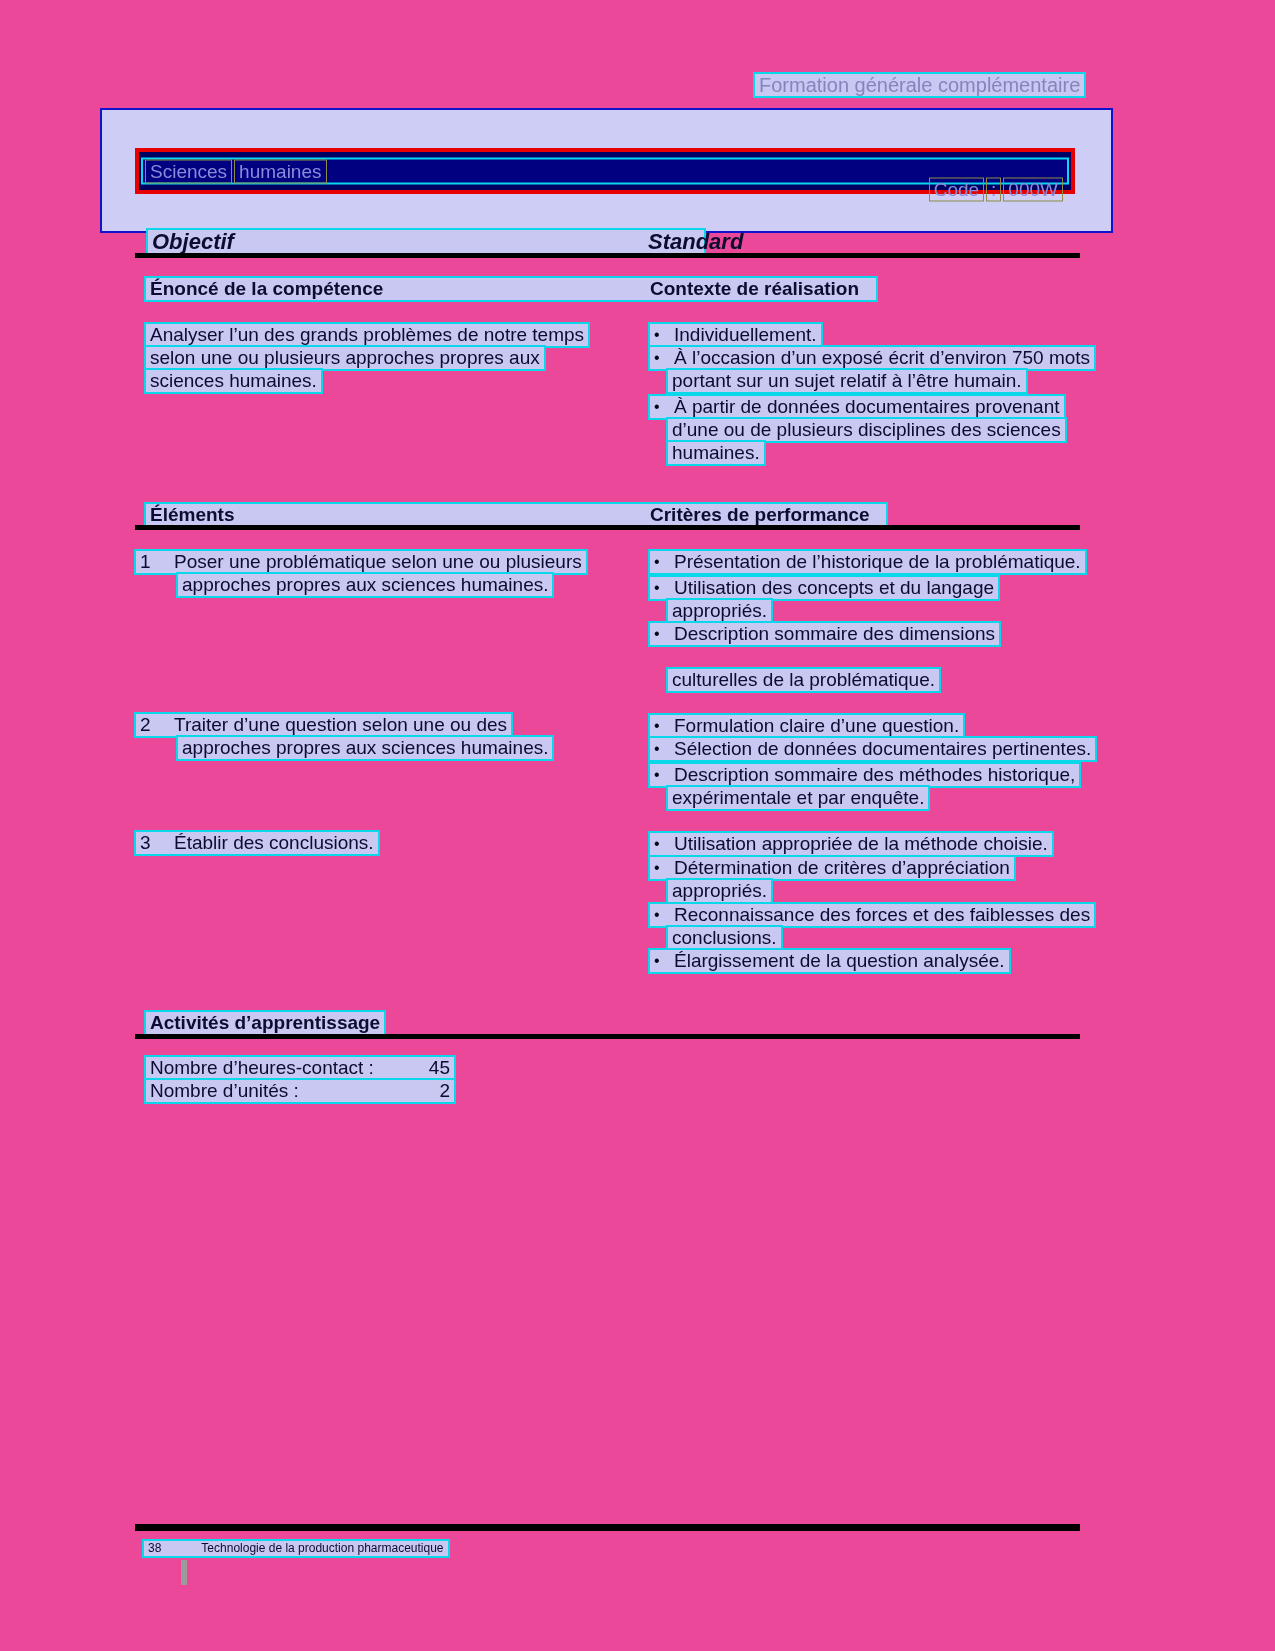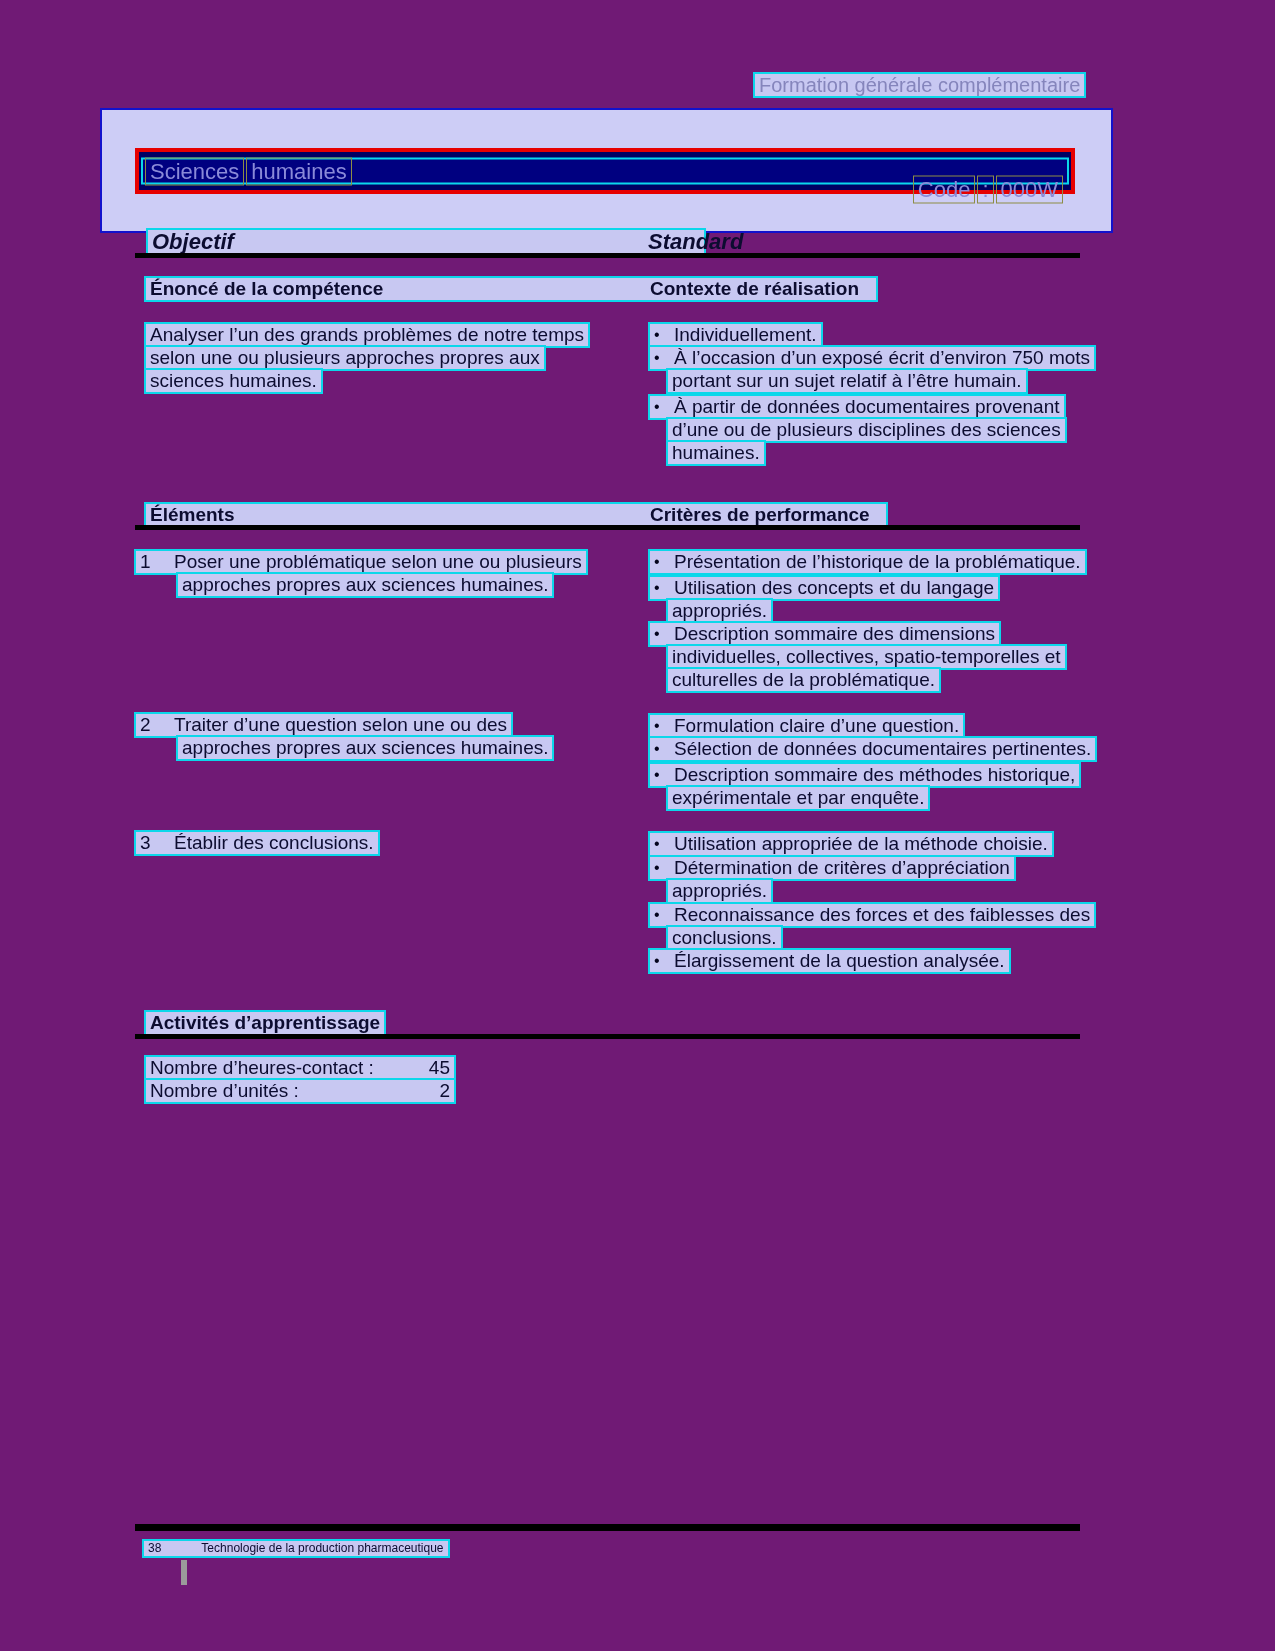--- a/index.html
+++ b/index.html
@@ -1,17 +1,17 @@
 <!DOCTYPE html>
 <html><head>
 <meta charset="utf-8">
 <style>
   html,body{margin:0;padding:0;background:#ffffff;}
   .page{
-    position:relative;width:1275px;height:1651px;background:#701a75;
+    position:relative;width:1275px;height:1651px;background:#ec4899;
     font-family:"Liberation Sans",sans-serif;color:#0c0c30;overflow:hidden;
   }
   
   .hl{
     position:absolute;background:#c8c8f2;border:2px solid #0bd7ea;
     padding:1px 4px;white-space:nowrap;font-size:19px;line-height:20px;
     box-sizing:border-box;display:flex;align-items:center;
   }
   .lc{left:144px;}              
   .lc2{left:176px;}             
@@ -30,21 +30,21 @@
     position:absolute;left:100px;top:108px;width:1013px;height:125px;
     background:#cdcdf6;border:2px solid #1212cc;box-sizing:border-box;
   }
   .navybar{
     position:absolute;left:135px;top:148px;width:940px;height:46px;
     background:#000063;border:4px solid #e60000;box-sizing:border-box;
   }
   .navyrow{
     position:absolute;left:2px;right:2px;top:50%;transform:translateY(-50%);
     height:27px;background:#000080;border:2px solid #0bd7ea;box-sizing:border-box;
-    display:flex;align-items:center;padding:0 2px;color:#8a8ad8;font-size:22px;
+    display:flex;align-items:center;padding:0 2px;color:#8a8ad8;font-size:19px;
   }
   .bw{border:1px solid #8d8d45;padding:0 4px;margin-right:2px;white-space:nowrap;}
   .codegrp{margin-left:auto;display:flex;margin-top:36px;}
   .runhead{color:#8585bc;font-size:20px;}
   .actrow{width:312px;justify-content:space-between;}
   .footrow{left:142px;top:1539px;font-size:12px;line-height:13px;padding:1px 4px;}
   .footrow .ttl{margin-left:40px;}
   .cursor{position:absolute;left:181px;top:1560px;width:6px;height:25px;background:#9b9b9b;}
 </style>
 </head>
@@ -134,23 +134,20 @@
       <span class="bl">•</span>
       <span>Utilisation des concepts et du langage</span>
     </div>
   <div class="hl rc2" style="top:598px;">
       <span>appropriés.</span>
     </div>
   <div class="hl rc" style="top:621px;">
       <span class="bl">•</span>
       <span>Description sommaire des dimensions</span>
     </div>
-  <div class="hl rc2" style="top:644px;">
-      <span>individuelles, collectives, spatio-temporelles et</span>
-    </div>
   <div class="hl rc2" style="top:667px;">
       <span>culturelles de la problématique.</span>
     </div>
 
   <div class="hl" style="left:134px;top:712px;">
       <span class="num">2</span>
       <span>Traiter d’une question selon une ou des</span>
     </div>
   <div class="hl lc2" style="top:735px;">
       <span>approches propres aux sciences humaines.</span>

